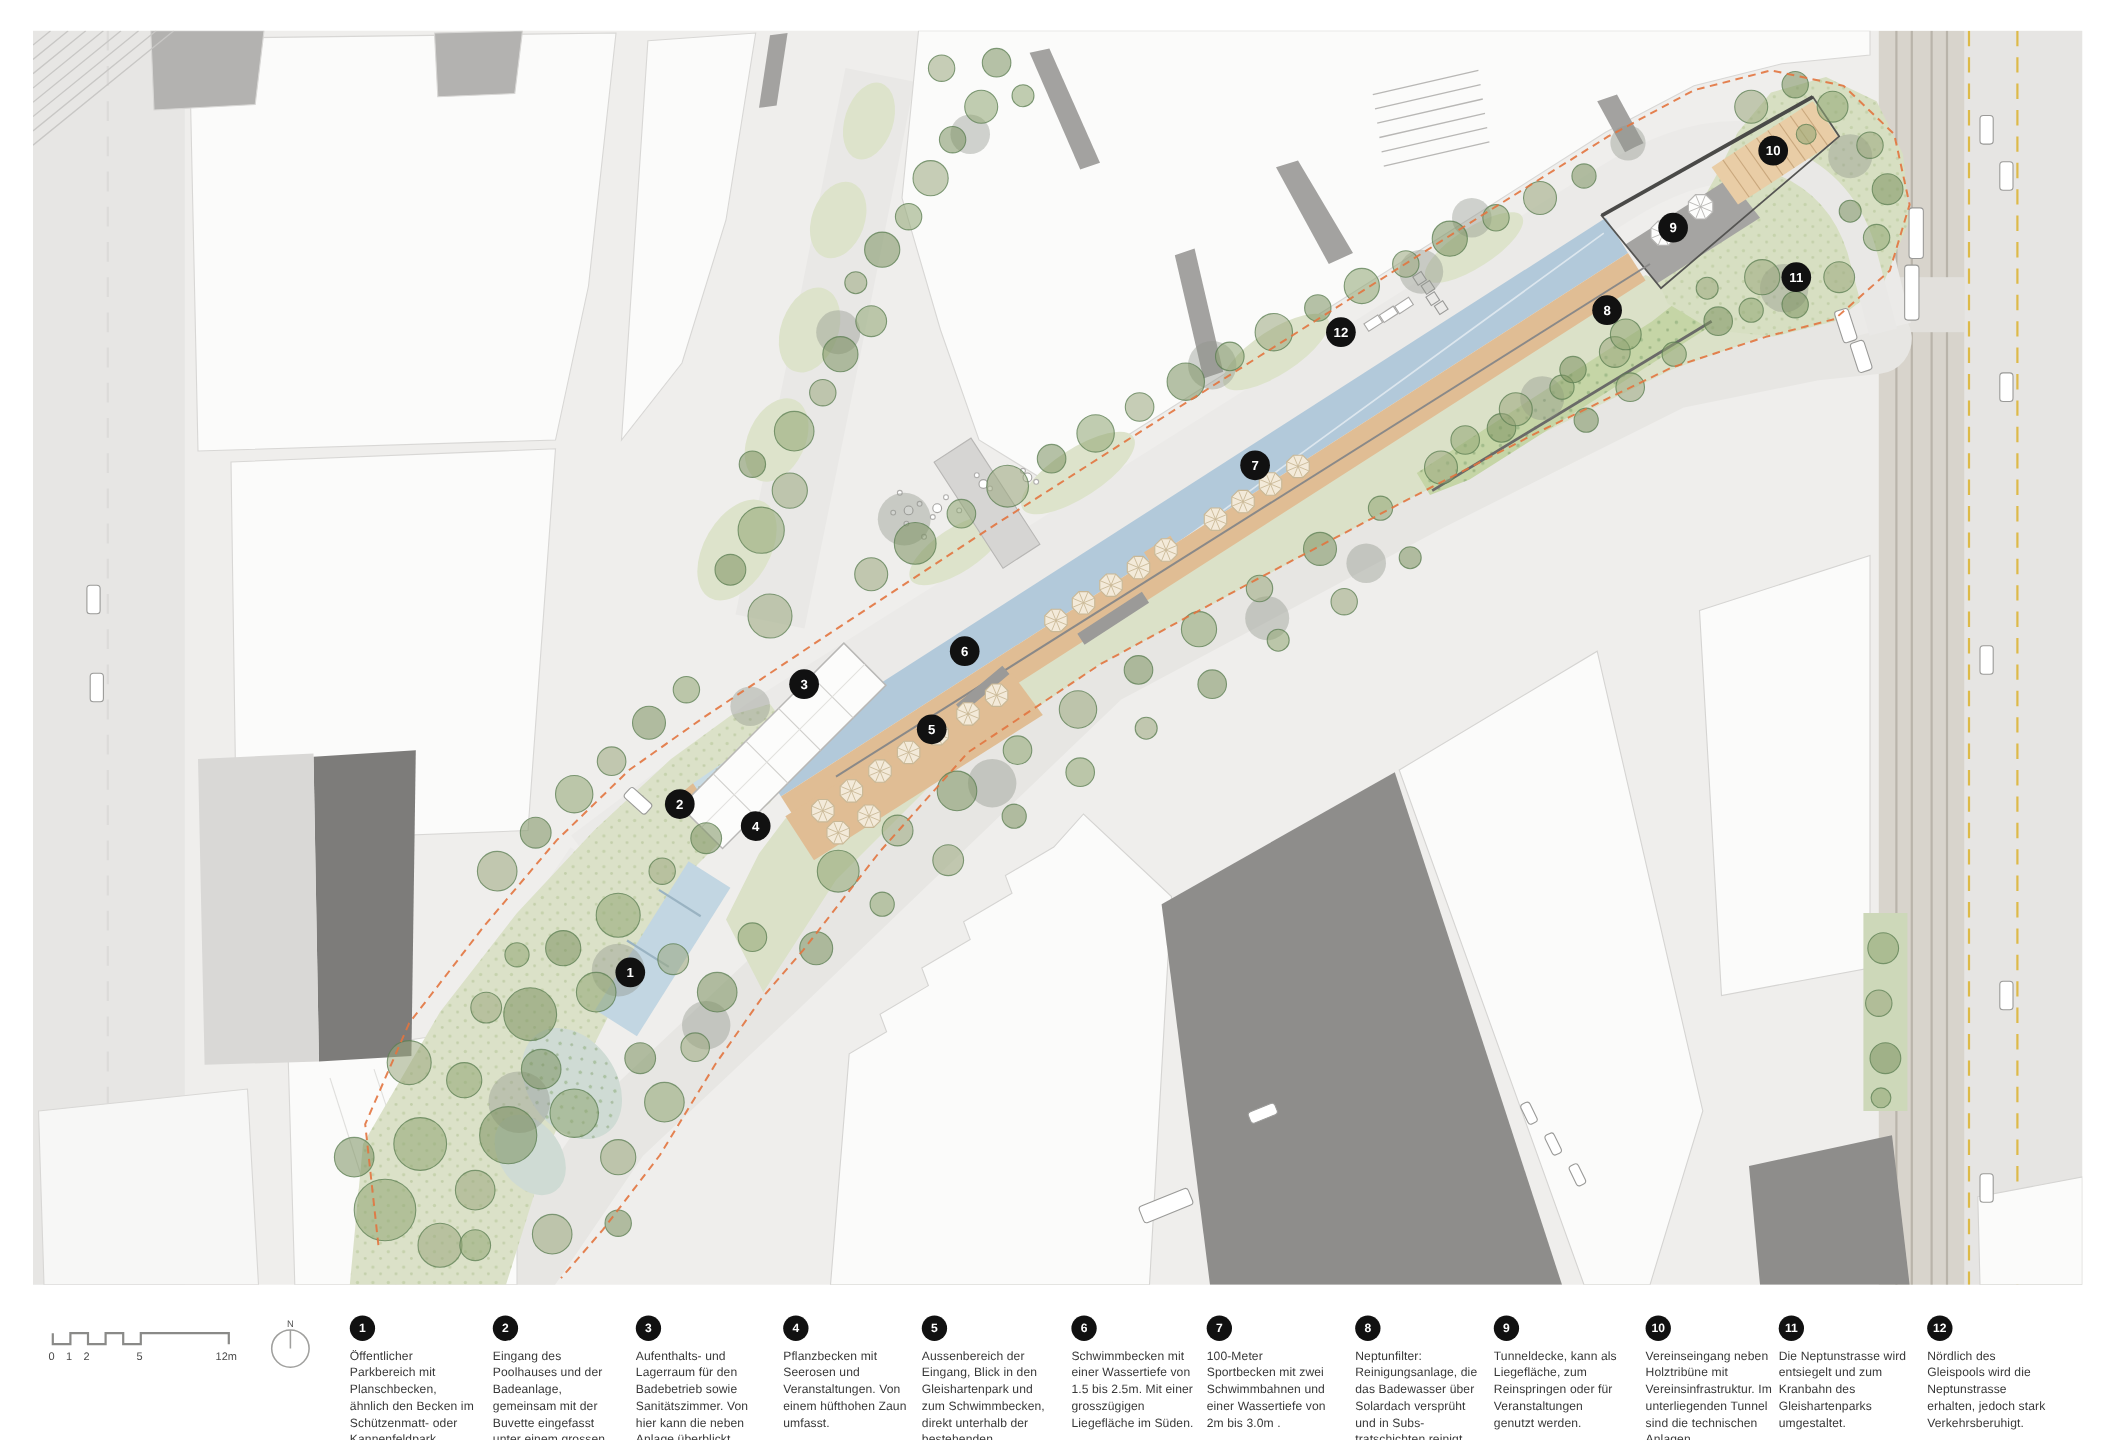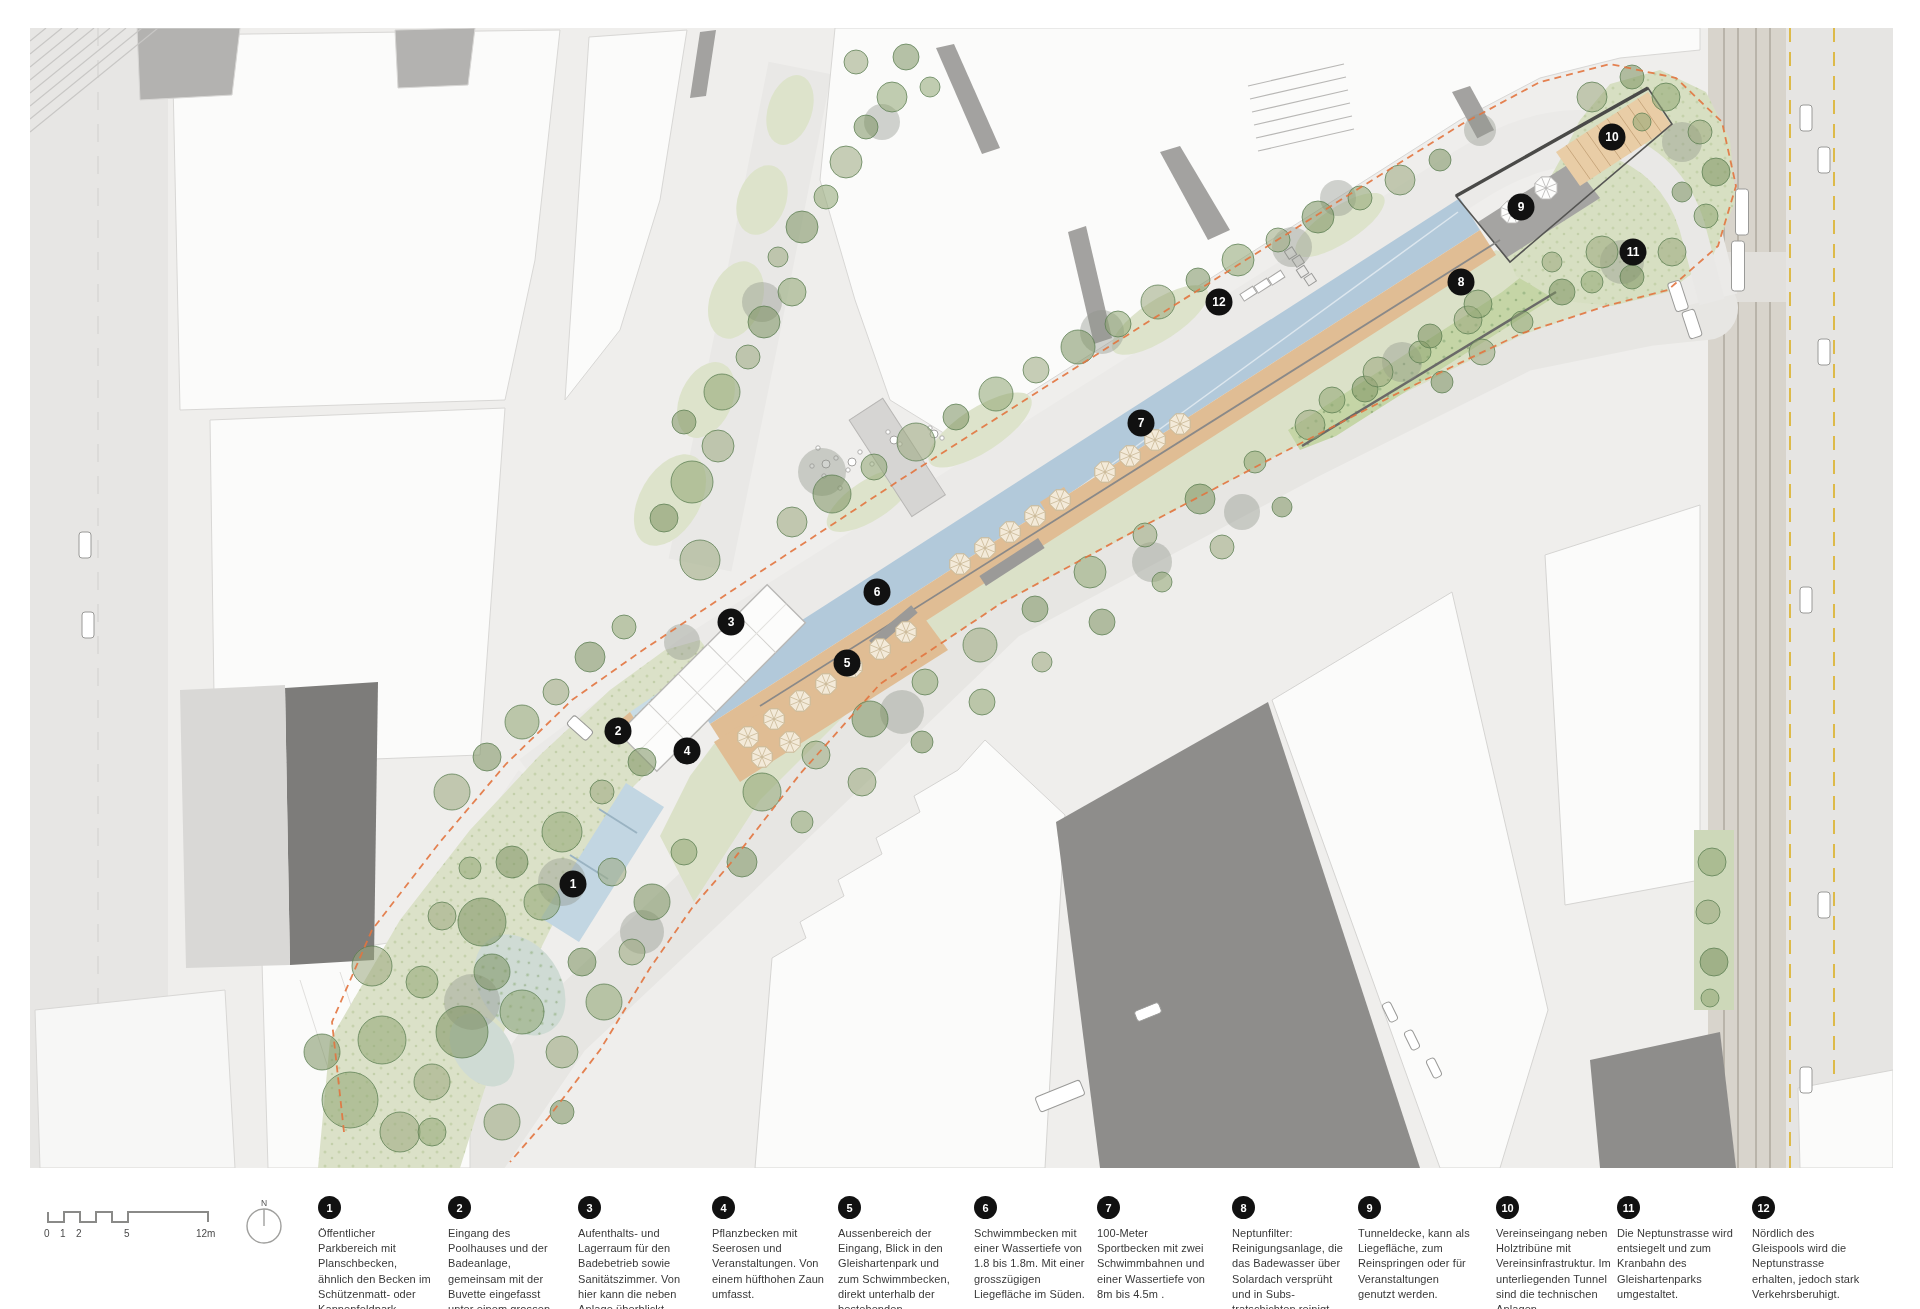--- a/index.html
+++ b/index.html
@@ -585,26 +585,26 @@
       <div class="legend-text">Pflanzbecken mit Seerosen und Veranstaltungen. Von einem hüfthohen Zaun umfasst.</div>
     </div>
 
     <div class="legend-item" style="left: 838px; top: 1196px;">
       <div class="legend-num">5</div>
       <div class="legend-text">Aussenbereich der Eingang, Blick in den Gleishartenpark und zum Schwimmbecken, direkt unterhalb der bestehenden Kranbahn.</div>
     </div>
 
     <div class="legend-item" style="left: 974px; top: 1196px;">
       <div class="legend-num">6</div>
-      <div class="legend-text">Schwimmbecken mit einer Wassertiefe von 1.8 bis 1.8m. Mit einer grosszügigen Liegefläche im Süden.</div>
+      <div class="legend-text">Schwimmbecken mit einer Wassertiefe von 1.5 bis 2.5m. Mit einer grosszügigen Liegefläche im Süden.</div>
     </div>
 
     <div class="legend-item" style="left: 1097px; top: 1196px;">
       <div class="legend-num">7</div>
-      <div class="legend-text">100-Meter Sportbecken mit zwei Schwimmbahnen und einer Wassertiefe von 8m bis 4.5m .</div>
+      <div class="legend-text">100-Meter Sportbecken mit zwei Schwimmbahnen und einer Wassertiefe von 2m bis 3.0m .</div>
     </div>
 
     <div class="legend-item" style="left: 1232px; top: 1196px;">
       <div class="legend-num">8</div>
       <div class="legend-text">Neptunfilter: Reinigungsanlage, die das Badewasser über Solardach versprüht und in Subs-tratschichten reinigt.</div>
     </div>
 
     <div class="legend-item" style="left: 1358px; top: 1196px;">
       <div class="legend-num">9</div>
       <div class="legend-text">Tunneldecke, kann als Liegefläche, zum Reinspringen oder für Veranstaltungen genutzt werden.</div>

